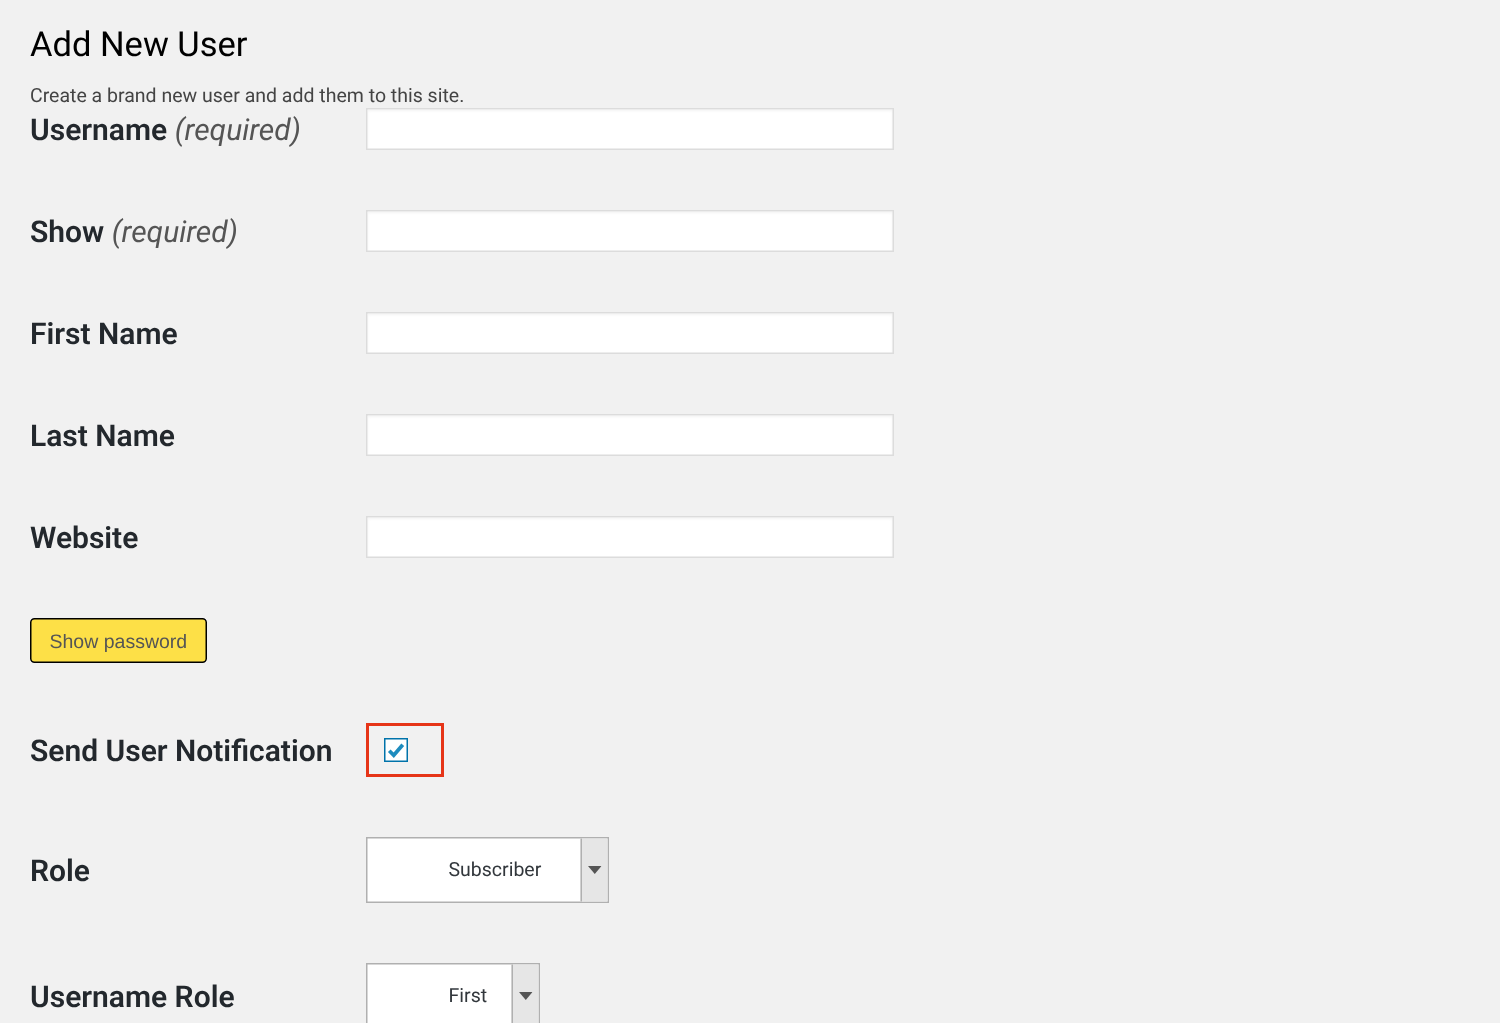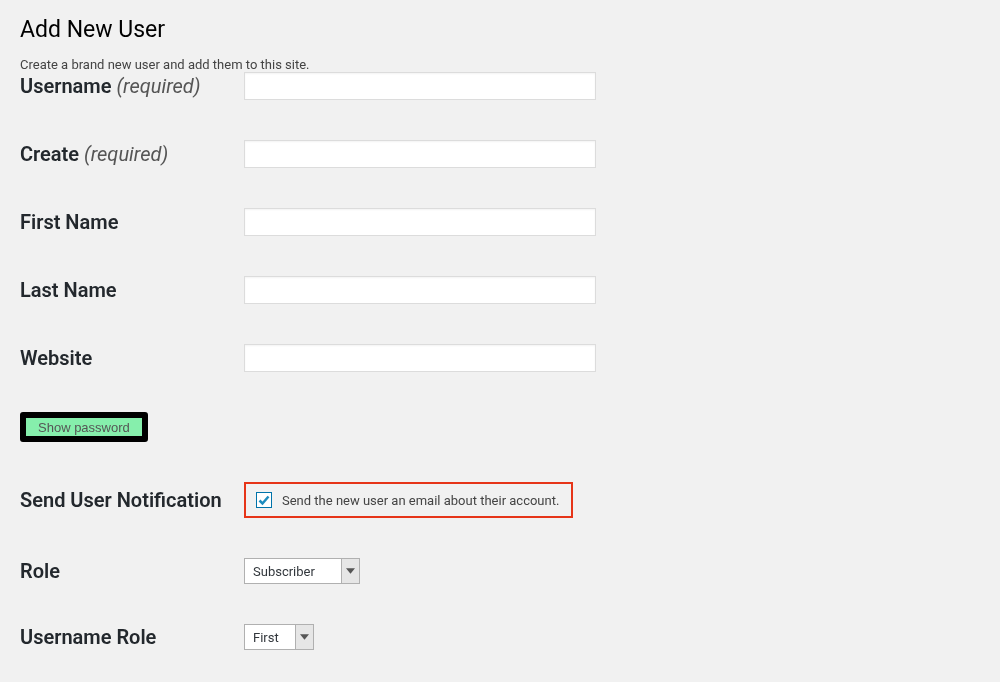--- a/index.html
+++ b/index.html
@@ -54,22 +54,22 @@
       height: 28px;
       border: 1px solid #dcdcdc;
       background: #fff;
       padding: 3px 8px;
       font-size: 14px;
       box-shadow: inset 0 1px 2px rgba(0,0,0,0.05);
     }
     .show-pwd-btn {
       height: 30px;
       padding: 0 12px;
-      background: #86efac;
-      border: 6px solid #000000;
+      background: #fde047;
+      border: 1px solid #000000;
       color: #555;
       font-size: 13px;
       cursor: pointer;
       border-radius: 3px;
     }
     .notification-box {
       display: inline-flex;
       align-items: center;
       border: 2px solid #e63518;
       padding: 8px 12px 8px 10px;
@@ -96,21 +96,22 @@
     }
     .notification-label {
       font-size: 13px;
       color: #444;
     }
     .select-wrap {
       display: inline-flex;
       align-items: stretch;
       border: 1px solid #b0b0b0;
       background: #fff;
-      height: 26px;
+      height: 44px;
+      padding-left: 46px;
     }
     .select-value {
       padding: 3px 10px 3px 8px;
       font-size: 13px;
       color: #32373c;
       display: flex;
       align-items: center;
     }
     .select-btn {
       width: 18px;
@@ -144,21 +145,21 @@
     <span>Username</span>
     <span class="required">(required)</span>
   </label>
   <div class="form-input-wrap">
     <input type="text" class="text-input" value="" style="">
   </div>
 </div>
 
 <div class="form-row">
   <label class="form-label">
-    <span>Create</span>
+    <span>Show</span>
     <span class="required">(required)</span>
   </label>
   <div class="form-input-wrap">
     <input type="text" class="text-input" value="" style="">
   </div>
 </div>
 
 <div class="form-row">
   <label class="form-label">First Name</label>
   <div class="form-input-wrap">
@@ -188,21 +189,20 @@
 
 <div class="form-row notification-row">
   <label class="form-label">Send User Notification</label>
   <div class="form-input-wrap">
     <div class="notification-box">
       <span class="checkbox-wrap">
         <svg class="checkmark-icon" viewBox="0 0 12 12">
           <polyline points="1.5,6.5 4.5,9.5 10.5,2.5"></polyline>
         </svg>
       </span>
-      <span class="notification-label">Send the new user an email about their account.</span>
     </div>
   </div>
 </div>
 
 <div class="form-row">
   <label class="form-label">Role</label>
   <div class="form-input-wrap">
     <div class="select-wrap role-select">
       <span class="select-value">Subscriber</span>
       <span class="select-btn">

